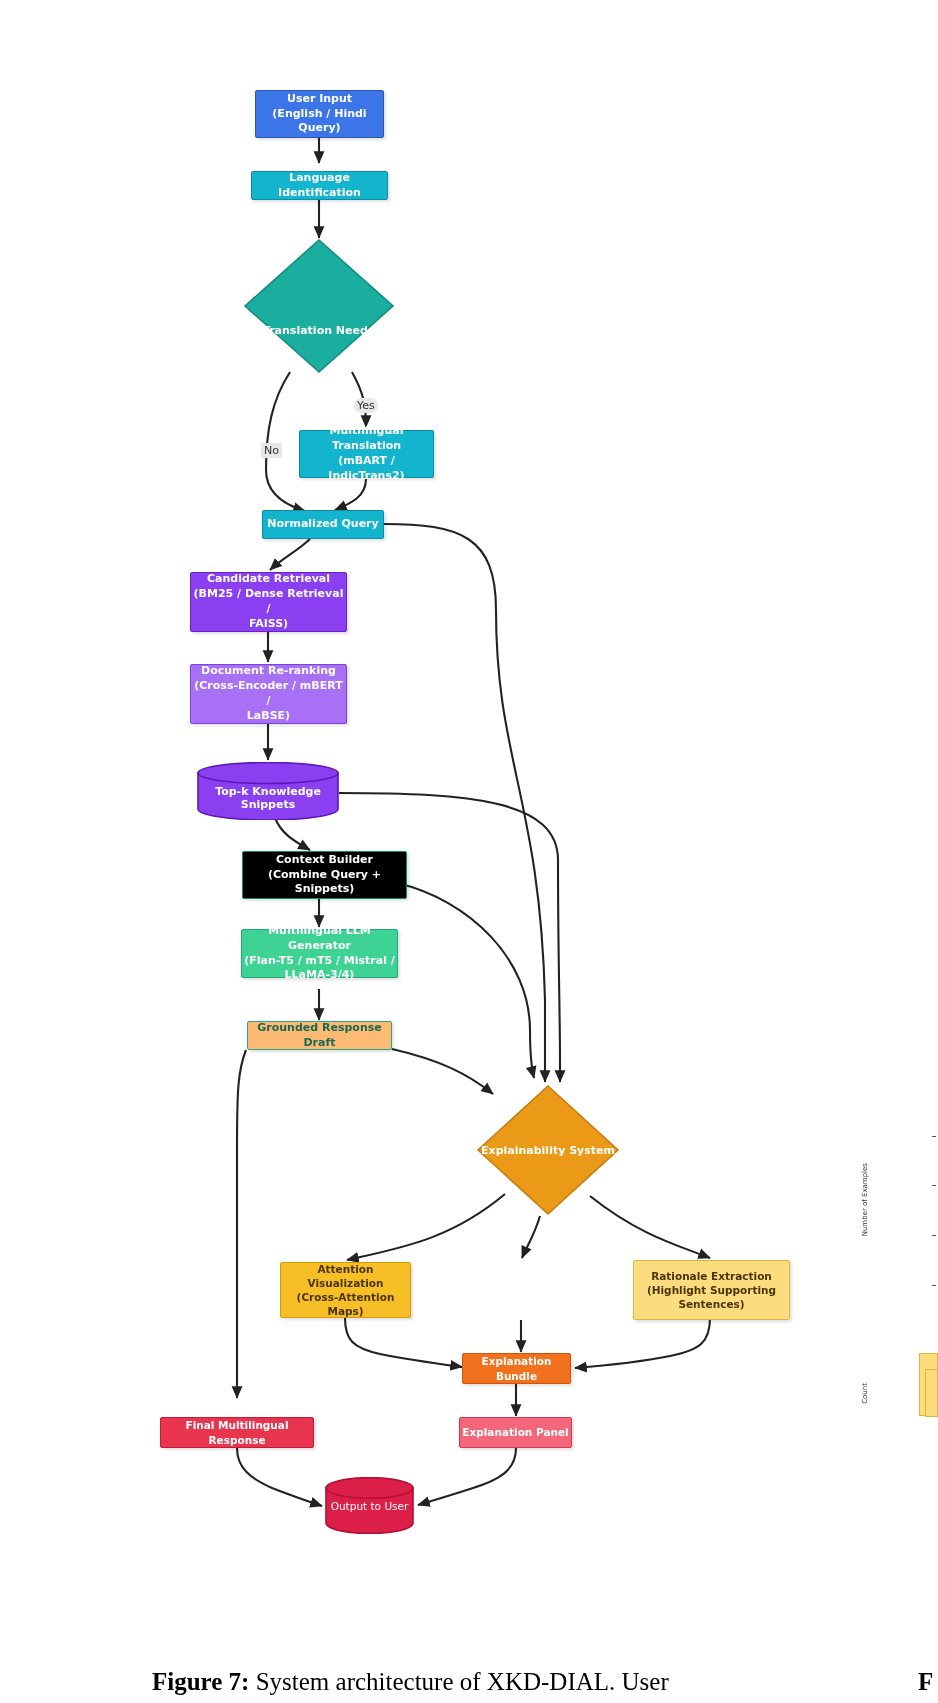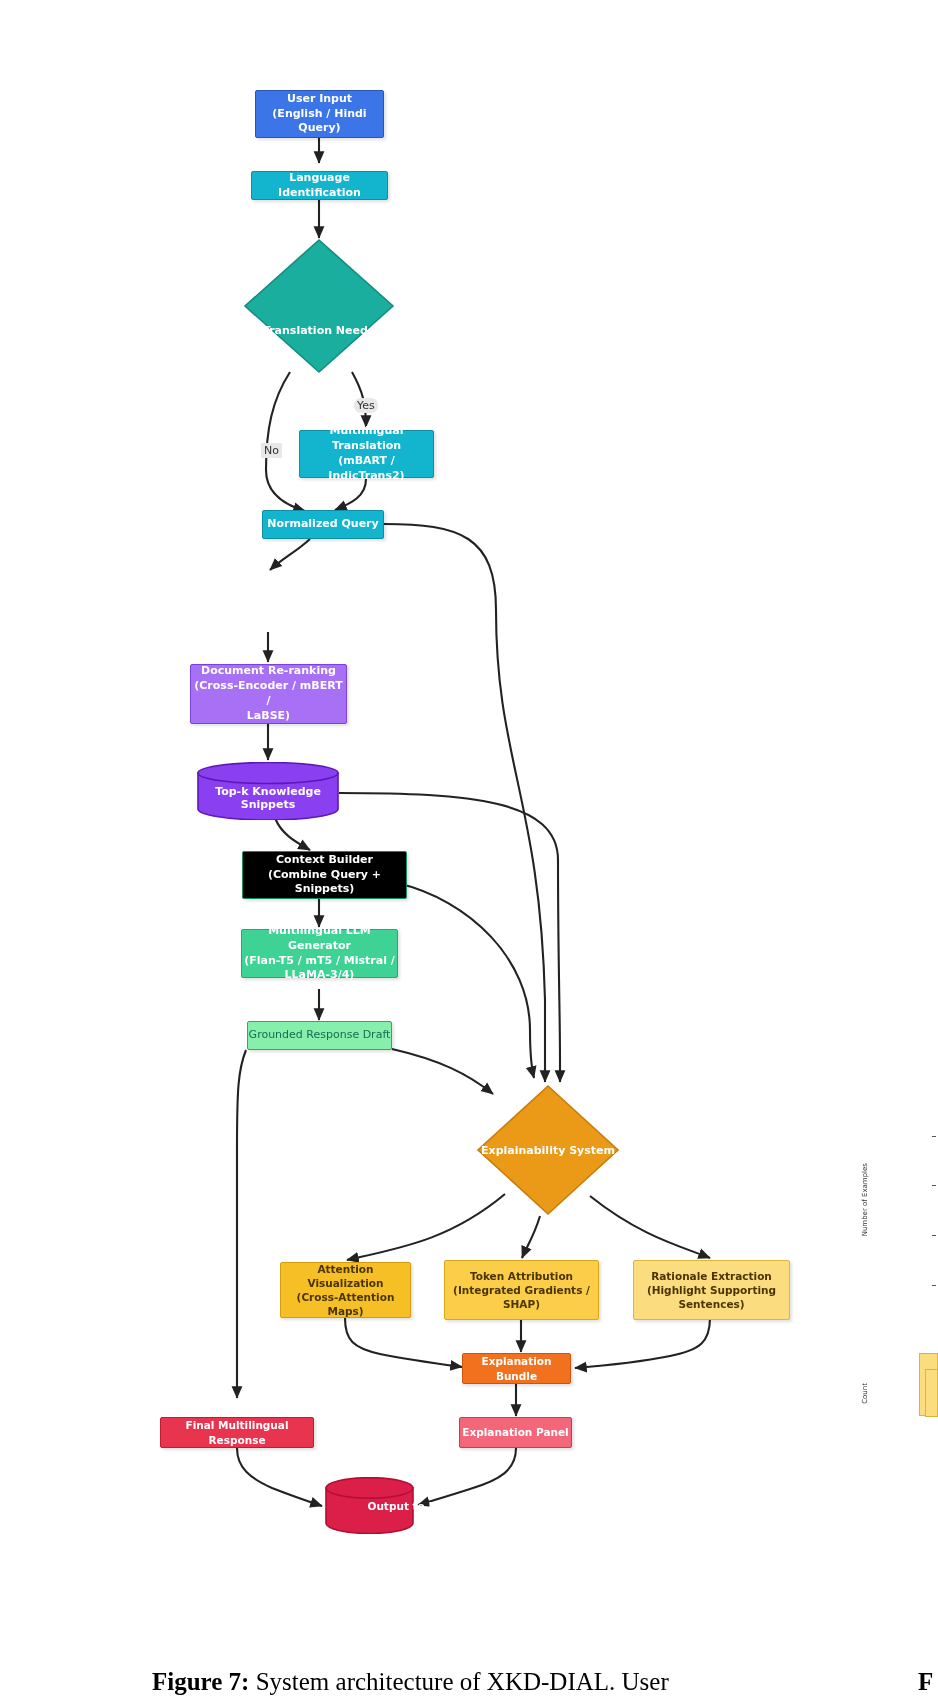--- a/index.html
+++ b/index.html
@@ -181,72 +181,72 @@
 
   <div class="edge-label" style="left:354px; top:398px;border-radius:7px;">Yes</div>
 
   <div class="edge-label" style="left:261px; top:443px;">No</div>
 
   <div class="node" style="left:299px; top:430px; width:135px; height:48px; background:#12b4ce; border:1.6px solid #0e8ea3; color:#fff; font-size:11px; font-weight:600;">Multilingual Translation
 (mBART / IndicTrans2)</div>
 
   <div class="node" style="left:262px; top:510px; width:122px; height:29px; background:#12b4ce; border:1.6px solid #0e8ea3; color:#fff; font-size:11px; font-weight:600;">Normalized Query</div>
 
+  <div class="node" style="left:190px; top:572px; width:157px; height:60px; background:#8a3ff0; border:1.6px solid #6a20c8; color:#fff; font-size:11px; font-weight:600;">Candidate Retrieval
+(BM25 / Dense Retrieval /
+FAISS)</div>
 
   <div class="node" style="left:190px; top:664px; width:157px; height:60px; background:#a770f5; border:1.6px solid #7c3fe0; color:#fff; font-size:11px; font-weight:600;">Document Re-ranking
 (Cross-Encoder / mBERT /
 LaBSE)</div>
 
   <div class="cyl" style="left:197px; top:762px; width:142px; height:58px;">
     <svg width="142" height="58" viewBox="0 0 142 58">
       <path d="M1,11 L1,47 A70,11 0 0 0 141,47 L141,11 Z" fill="#8a3ff0" stroke="#5c17b5" stroke-width="1.6"></path>
       <ellipse cx="71" cy="11" rx="70" ry="10.5" fill="#8a3ff0" stroke="#5c17b5" stroke-width="1.6"></ellipse>
     </svg>
     <div class="cyl-label" style="top:23px; color:#fff; font-size:11px; font-weight:600;">Top-k Knowledge Snippets</div>
   </div>
 
   <div class="node" style="left:242px; top:851px; width:165px; height:48px; background:#000000; border:1.6px solid #0f8f60; color:#fff; font-size:11px; font-weight:600;">Context Builder
 (Combine Query + Snippets)</div>
 
   <div class="node" style="left:241px; top:929px; width:157px; height:49px; background:#3ed295; border:1.6px solid #25a877; color:#fff; font-size:11px; font-weight:600;">Multilingual LLM Generator
 (Flan-T5 / mT5 / Mistral /
 LLaMA-3/4)</div>
 
-  <div class="node" style="left:247px; top:1021px; width:145px; height:29px; background:#86efac; border:1.6px solid #2aa77c; color:#1a6a52; font-size:11px; font-weight:400;">Grounded Response Draft</div>
+  <div class="node" style="left:247px; top:1021px; width:145px; height:29px; background:#fdba74; border:1.6px solid #2aa77c; color:#1a6a52; font-size:11px; font-weight:700;">Grounded Response Draft</div>
 
   <div class="diamond-wrap" style="left:476px; top:1084px; width:144px; height:132px;">
     <svg class="diamond-shape" viewBox="0 0 144 132" preserveAspectRatio="none">
       <polygon points="72,2 142,66 72,130 2,66" fill="#eb9a17" stroke="#c77d0c" stroke-width="1.6"></polygon>
     </svg>
     <div class="diamond-label" style="color:#fff; font-size:11px; font-weight:600;">Explainability System</div>
   </div>
 
   <div class="node" style="left:280px; top:1262px; width:131px; height:56px; background:#f7bf26; border:1.6px solid #d69a0c; color:#4a3500; font-size:10.5px; font-weight:600;">Attention Visualization
 (Cross-Attention Maps)</div>
 
-  <div class="node" style="left:444px; top:1260px; width:155px; height:60px; background:#fbcd48; border:1.6px solid #dca716; color:#4a3500; font-size:10.5px; font-weight:600;">Token Attribution
-(Integrated Gradients /
-SHAP)</div>
 
   <div class="node" style="left:633px; top:1260px; width:157px; height:60px; background:#fbdd7f; border:1.6px solid #dcb63c; color:#4a3500; font-size:10.5px; font-weight:600;">Rationale Extraction
 (Highlight Supporting
 Sentences)</div>
 
   <div class="node" style="left:462px; top:1353px; width:109px; height:31px; background:#f2711f; border:1.6px solid #cc540c; color:#fff; font-size:10.5px; font-weight:600;">Explanation Bundle</div>
 
   <div class="node" style="left:160px; top:1417px; width:154px; height:31px; background:#e8344f; border:1.6px solid #c41b35; color:#fff; font-size:10.5px; font-weight:600;">Final Multilingual Response</div>
 
   <div class="node" style="left:459px; top:1417px; width:113px; height:31px; background:#f4667a; border:1.6px solid #d6364e; color:#fff; font-size:10.5px; font-weight:600;">Explanation Panel</div>
 
   <div class="cyl" style="left:325px; top:1477px; width:89px; height:57px;">
     <svg width="89" height="57" viewBox="0 0 89 57">
       <path d="M1,11 L1,46 A43.5,10.5 0 0 0 88,46 L88,11 Z" fill="#dc1f49" stroke="#b10f33" stroke-width="1.6"></path>
       <ellipse cx="44.5" cy="11" rx="43.5" ry="10.3" fill="#dc1f49" stroke="#b10f33" stroke-width="1.6"></ellipse>
     </svg>
-    <div class="cyl-label" style="top:23px; color:#fff; font-size:10.5px; font-weight:700;margin-left:42px;">Output to User</div>
+    <div class="cyl-label" style="top:23px; color:#fff; font-size:10.5px; font-weight:400;">Output to User</div>
   </div>
 
   <div class="sidechart-label" style="left:861px; top:1163px;">Number of Examples</div>
   <div class="sidechart-label" style="left:861px; top:1383px;">Count</div>
   <div class="sidebar-bar" style="left:919px; top:1353px; width:19px; height:63px; background:#fbdd7f; border:1.3px solid #dcb63c;"></div>
   <div class="sidebar-bar" style="left:925px; top:1369px; width:13px; height:48px; background:#fbdd7f; border:1.3px solid #dcb63c;"></div>
   <div class="tick" style="left:932px; top:1136px; width:4px; height:1px;"></div>
   <div class="tick" style="left:932px; top:1185px; width:4px; height:1px;"></div>
   <div class="tick" style="left:932px; top:1235px; width:4px; height:1px;"></div>
   <div class="tick" style="left:932px; top:1285px; width:4px; height:1px;"></div>

